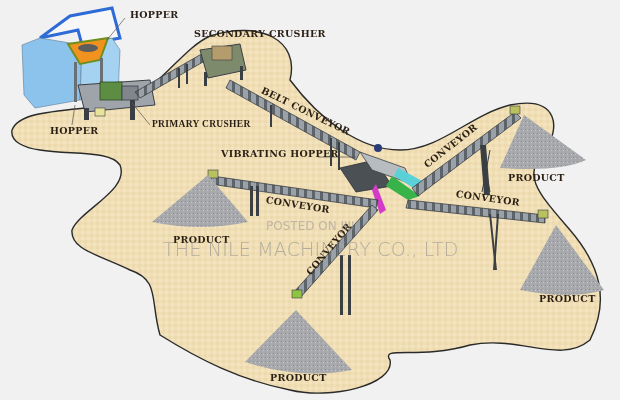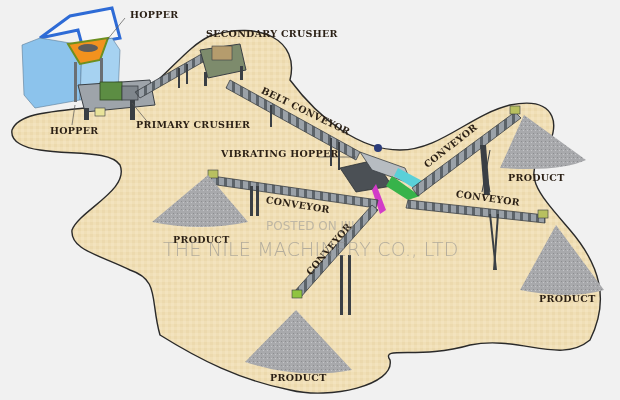--- a/index.html
+++ b/index.html
@@ -117,23 +117,23 @@
   <path d="M556,225 L604,290 Q570,300 520,290 Z" fill="url(#gravel)"></path>
   <path d="M296,310 L352,370 Q300,380 245,362 Z" fill="url(#gravel)"></path>
 
   <line x1="125" y1="18" x2="107" y2="40" stroke="#555" stroke-width="0.7"></line>
   <line x1="72" y1="125" x2="75" y2="105" stroke="#555" stroke-width="0.7"></line>
   <line x1="150" y1="125" x2="132" y2="103" stroke="#555" stroke-width="0.7"></line>
   <line x1="318" y1="157" x2="356" y2="157" stroke="#555" stroke-width="0.7"></line>
 </svg>
 
 <div class="lbl" style="left:130px;top:9px;">HOPPER</div>
-<div class="lbl" style="left:194px;top:28px;margin-left:12px;">SECONDARY CRUSHER</div>
+<div class="lbl" style="left:194px;top:28px;">SECONDARY CRUSHER</div>
 <div class="lbl" style="left:50px;top:125px;">HOPPER</div>
-<div class="lbl" style="left:136px;top:119px;">PRIMARY CRUSHER</div>
+<div class="lbl" style="left:152px;top:119px;font-family:Liberation Serif, serif;">PRIMARY CRUSHER</div>
 <div class="lbl" style="left:262px;top:84px;transform:rotate(26deg);">BELT CONVEYOR</div>
 <div class="lbl" style="left:221px;top:148px;">VIBRATING HOPPER</div>
 <div class="lbl" style="left:425px;top:160px;transform:rotate(-38deg);">CONVEYOR</div>
 <div class="lbl" style="left:508px;top:172px;">PRODUCT</div>
 <div class="lbl" style="left:266px;top:194px;transform:rotate(9deg);">CONVEYOR</div>
 <div class="lbl" style="left:456px;top:188px;transform:rotate(8deg);">CONVEYOR</div>
 <div class="lbl" style="left:173px;top:234px;">PRODUCT</div>
 <div class="lbl" style="left:308px;top:268px;transform:rotate(-50deg);">CONVEYOR</div>
 <div class="lbl" style="left:539px;top:293px;">PRODUCT</div>
 <div class="lbl" style="left:270px;top:372px;">PRODUCT</div>

